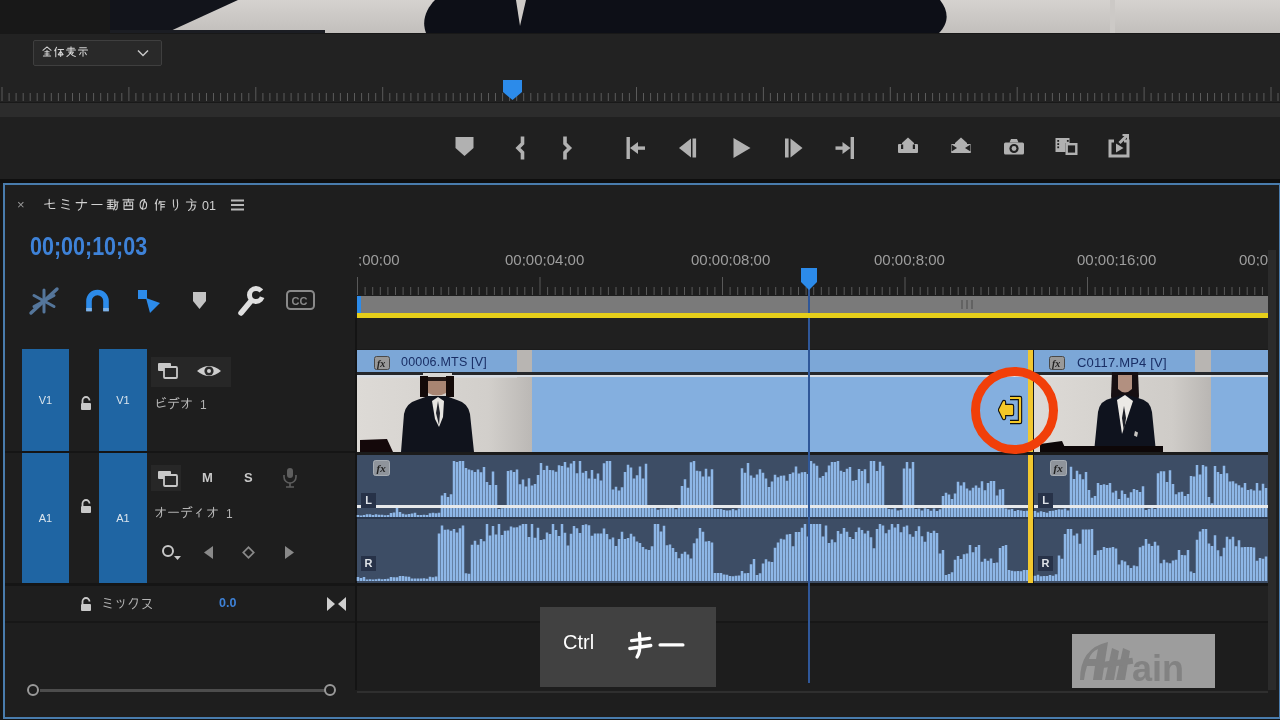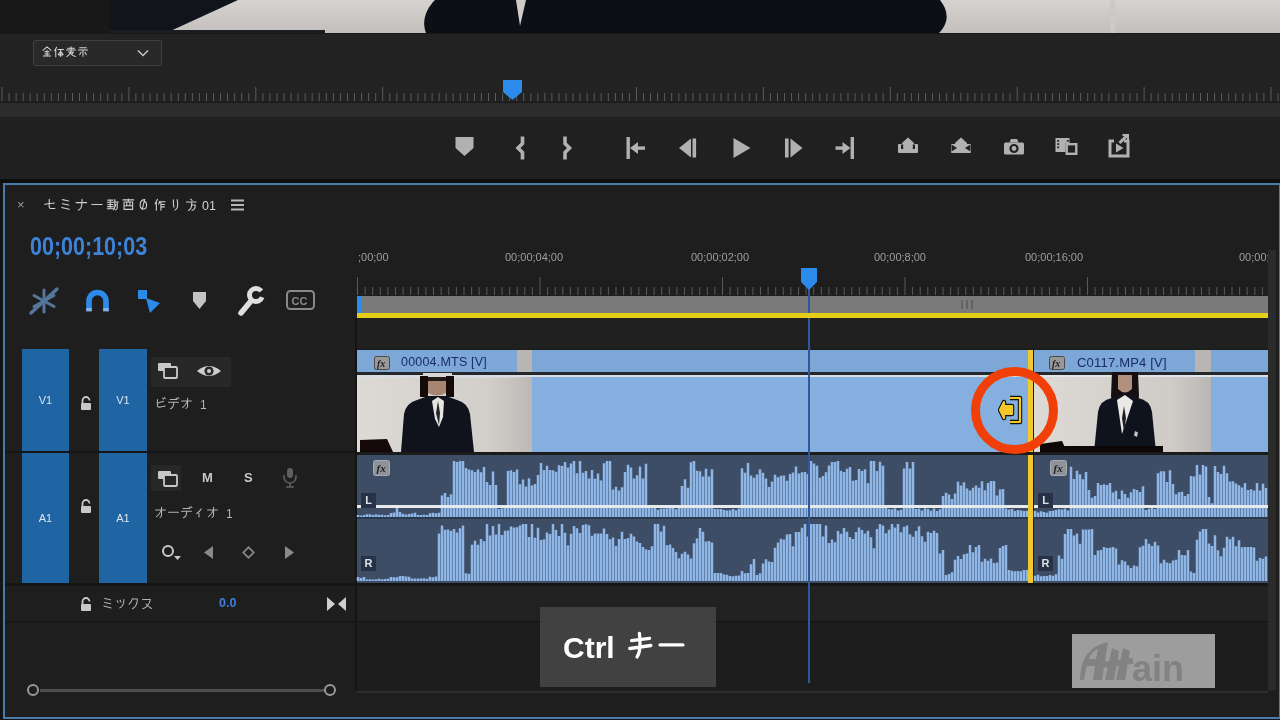--- a/index.html
+++ b/index.html
@@ -172,26 +172,26 @@
         <path d="M241,313 L251,301" stroke="#e0e0e0" stroke-width="5.5" fill="none"></path>
         <circle cx="256" cy="295" r="6.5" stroke="#e0e0e0" stroke-width="5" fill="none"></circle>
         <path d="M256,295 L268,286 L270,300 Z" fill="#1f1f1f" stroke="none"></path>
       </g>
       <rect x="287" y="291" width="27" height="18" rx="3.5" fill="none" stroke="#8a8a8a" stroke-width="2"></rect>
       <text x="291.5" y="305" font-size="11" font-weight="bold" fill="#8a8a8a" font-family="Liberation Sans">CC</text>
     </svg>
 <div class="a" style="left:357px;top:185px;width:911px;height:133px;overflow:hidden">
       <div class="a" style="left:0;top:0;width:911px;height:133px;background:#1f1f1f"></div>
     </div>
-<div class="a" style="left:357px;top:251px;width:911px;height:15px;overflow:hidden;font-size:11px;color:#9f9f9f">
+<div class="a" style="left:357px;top:251px;width:911px;height:15px;overflow:hidden;font-size:15px;color:#9f9f9f">
       <span class="a" style="left:1px;top:0">;00;00</span>
       <span class="a" style="left:148px;top:0">00;00;04;00</span>
-      <span class="a" style="left:334px;top:0">00;00;02;00</span>
+      <span class="a" style="left:334px;top:0">00;00;08;00</span>
       <span class="a" style="left:517px;top:0">00;00;8;00</span>
-      <span class="a" style="left:668px;top:0">00;00;16;00</span>
+      <span class="a" style="left:720px;top:0">00;00;16;00</span>
       <span class="a" style="left:882px;top:0">00;00;20;00</span>
     </div>
 <svg class="a" style="left:357px;top:277px" width="911" height="18" viewBox="0 277 911 18">
       <path d="M0.5,295 V277 M8.1,295 V287 M15.7,295 V287 M23.3,295 V287 M30.9,295 V287 M38.5,295 V287 M46.1,295 V287 M53.7,295 V287 M61.3,295 V287 M68.9,295 V287 M76.5,295 V287 M84.1,295 V287 M91.7,295 V287 M99.4,295 V287 M107.0,295 V287 M114.6,295 V287 M122.2,295 V287 M129.8,295 V287 M137.4,295 V287 M145.0,295 V287 M152.6,295 V287 M160.2,295 V287 M167.8,295 V287 M175.4,295 V287 M183.0,295 V277 M190.6,295 V287 M198.2,295 V287 M205.8,295 V287 M213.4,295 V287 M221.0,295 V287 M228.6,295 V287 M236.2,295 V287 M243.8,295 V287 M251.4,295 V287 M259.0,295 V287 M266.6,295 V287 M274.2,295 V287 M281.8,295 V287 M289.5,295 V287 M297.1,295 V287 M304.7,295 V287 M312.3,295 V287 M319.9,295 V287 M327.5,295 V287 M335.1,295 V287 M342.7,295 V287 M350.3,295 V287 M357.9,295 V287 M365.5,295 V277 M373.1,295 V287 M380.7,295 V287 M388.3,295 V287 M395.9,295 V287 M403.5,295 V287 M411.1,295 V287 M418.7,295 V287 M426.3,295 V287 M433.9,295 V287 M441.5,295 V287 M449.1,295 V287 M456.7,295 V287 M464.3,295 V287 M471.9,295 V287 M479.6,295 V287 M487.2,295 V287 M494.8,295 V287 M502.4,295 V287 M510.0,295 V287 M517.6,295 V287 M525.2,295 V287 M532.8,295 V287 M540.4,295 V287 M548.0,295 V277 M555.6,295 V287 M563.2,295 V287 M570.8,295 V287 M578.4,295 V287 M586.0,295 V287 M593.6,295 V287 M601.2,295 V287 M608.8,295 V287 M616.4,295 V287 M624.0,295 V287 M631.6,295 V287 M639.2,295 V287 M646.8,295 V287 M654.4,295 V287 M662.0,295 V287 M669.7,295 V287 M677.3,295 V287 M684.9,295 V287 M692.5,295 V287 M700.1,295 V287 M707.7,295 V287 M715.3,295 V287 M722.9,295 V287 M730.5,295 V277 M738.1,295 V287 M745.7,295 V287 M753.3,295 V287 M760.9,295 V287 M768.5,295 V287 M776.1,295 V287 M783.7,295 V287 M791.3,295 V287 M798.9,295 V287 M806.5,295 V287 M814.1,295 V287 M821.7,295 V287 M829.3,295 V287 M836.9,295 V287 M844.5,295 V287 M852.1,295 V287 M859.8,295 V287 M867.4,295 V287 M875.0,295 V287 M882.6,295 V287 M890.2,295 V287 M897.8,295 V287 M905.4,295 V287" stroke="#5a5a5a" stroke-width="1"></path>
     </svg>
 <div class="a" style="left:357px;top:296px;width:4px;height:17px;background:#2d8ceb"></div>
 <div class="a" style="left:361px;top:296px;width:907px;height:17px;background:#7b7b7b"></div>
 <svg class="a" style="left:960px;top:300px" width="14" height="9" viewBox="0 0 14 9">
       <path d="M2,0 V9 M7,0 V9 M12,0 V9" stroke="#5e5e5e" stroke-width="1.6"></path>
     </svg>
@@ -359,21 +359,21 @@
 </g>
     </svg>
 <svg class="a" style="left:374px;top:356px" width="16" height="14" viewBox="0 0 16 14">
       <rect x="0.5" y="0.5" width="15" height="13" rx="2" fill="#9a9a9a" stroke="#4a4a4a"></rect>
       <text x="3" y="10.5" font-size="10" font-style="italic" font-weight="bold" fill="#222" font-family="Liberation Serif">fx</text>
     </svg>
 <svg class="a" style="left:1049px;top:356px" width="16" height="14" viewBox="0 0 16 14">
       <rect x="0.5" y="0.5" width="15" height="13" rx="2" fill="#9a9a9a" stroke="#4a4a4a"></rect>
       <text x="3" y="10.5" font-size="10" font-style="italic" font-weight="bold" fill="#222" font-family="Liberation Serif">fx</text>
     </svg>
-<div class="a" style="left:401px;top:355px;font-size:12.5px;color:#1a2f66;letter-spacing:0.2px">00004.MTS [V]</div>
+<div class="a" style="left:401px;top:355px;font-size:12.5px;color:#1a2f66;letter-spacing:0.2px">00006.MTS [V]</div>
 <div class="a" style="left:1077px;top:355px;font-size:13px;color:#1a2f66;letter-spacing:0.2px">C0117.MP4 [V]</div>
 <div class="a" style="left:357px;top:455px;width:673px;height:128px;background:#3e4e66"></div>
 <div class="a" style="left:1034px;top:455px;width:234px;height:128px;background:#3e4e66"></div>
 <svg class="a" style="left:0;top:0;width:1280px;height:720px" width="1280" height="720" viewBox="0 0 1280 720">
       <path d="M358,517V515.1M361,517V515.4M364,517V514.9M367,517V514.2M370,517V514.3M373,517V515.0M376,517V514.2M379,517V514.7M382,517V514.7M385,517V515.3M388,517V514.9M391,517V513.0M394,517V512.6M397,517V506.0M400,517V512.0M403,517V513.8M406,517V514.6M409,517V513.9M412,517V513.4M415,517V512.7M418,517V514.9M421,517V515.0M424,517V514.8M427,517V515.0M430,517V513.2M433,517V512.7M436,517V513.2M439,517V512.8M442,517V495.5M445,517V493.0M448,517V497.1M451,517V494.3M454,517V461.0M457,517V462.1M460,517V461.0M463,517V461.0M466,517V467.9M469,517V469.5M472,517V470.2M475,517V472.1M478,517V469.4M481,517V472.3M484,517V466.9M487,517V482.1M490,517V484.9M493,517V471.4M496,517V485.0M499,517V508.9M502,517V508.3M505,517V507.9M508,517V470.9M511,517V470.3M514,517V471.9M517,517V469.6M520,517V484.2M523,517V479.5M526,517V486.6M529,517V478.3M532,517V485.6M535,517V484.0M538,517V475.0M541,517V463.1M544,517V469.9M547,517V465.8M550,517V469.9M553,517V470.3M556,517V471.8M559,517V465.3M562,517V465.9M565,517V462.0M568,517V467.4M571,517V463.6M574,517V461.0M577,517V473.2M580,517V461.0M583,517V472.7M586,517V470.9M589,517V478.4M592,517V470.1M595,517V478.7M598,517V473.5M601,517V480.5M604,517V463.2M607,517V461.0M610,517V461.0M613,517V489.6M616,517V486.7M619,517V490.6M622,517V487.3M625,517V471.9M628,517V464.7M631,517V467.5M634,517V478.6M637,517V475.2M640,517V466.4M643,517V478.6M646,517V463.7M649,517V507.1M652,517V508.2M655,517V508.1M658,517V509.7M661,517V508.6M664,517V508.6M667,517V508.2M670,517V507.6M673,517V507.9M676,517V509.3M679,517V507.7M682,517V486.0M685,517V479.3M688,517V487.7M691,517V462.2M694,517V461.0M697,517V470.8M700,517V471.2M703,517V476.6M706,517V468.7M709,517V476.6M712,517V469.3M715,517V509.0M718,517V509.0M721,517V509.0M724,517V509.9M727,517V510.5M730,517V510.3M733,517V509.0M736,517V510.2M739,517V508.6M742,517V468.2M745,517V472.7M748,517V462.9M751,517V475.6M754,517V477.8M757,517V474.5M760,517V469.2M763,517V472.7M766,517V478.4M769,517V487.0M772,517V481.4M775,517V474.8M778,517V477.3M781,517V475.7M784,517V475.6M787,517V480.8M790,517V474.1M793,517V472.6M796,517V466.6M799,517V473.5M802,517V472.3M805,517V472.1M808,517V473.9M811,517V461.0M814,517V463.5M817,517V465.7M820,517V477.8M823,517V475.9M826,517V472.2M829,517V465.4M832,517V462.1M835,517V462.1M838,517V461.0M841,517V470.8M844,517V472.0M847,517V468.8M850,517V467.1M853,517V480.7M856,517V480.1M859,517V469.1M862,517V471.1M865,517V469.3M868,517V483.2M871,517V461.0M874,517V461.0M877,517V470.9M880,517V461.7M883,517V465.8M886,517V508.1M889,517V509.1M892,517V509.3M895,517V508.3M898,517V510.4M901,517V509.7M904,517V468.5M907,517V462.1M910,517V468.6M913,517V462.1M916,517V509.0M919,517V508.4M922,517V510.4M925,517V508.2M928,517V508.9M931,517V510.7M934,517V508.5M937,517V510.9M940,517V509.3M943,517V496.1M946,517V492.7M949,517V494.6M952,517V498.9M955,517V493.4M958,517V481.8M961,517V485.4M964,517V482.3M967,517V488.6M970,517V490.5M973,517V487.8M976,517V485.5M979,517V487.7M982,517V481.2M985,517V490.3M988,517V483.1M991,517V481.0M994,517V481.0M997,517V495.5M1000,517V489.5M1003,517V488.9M1006,517V508.4M1009,517V509.4M1012,517V509.1M1015,517V510.9M1018,517V509.9M1021,517V510.6M1024,517V510.9M1027,517V510.7M1030,517V510.4" stroke="#8fb8e8" stroke-width="2.5"></path>
       <path d="M1035,517V510.9M1038,517V512.5M1041,517V511.2M1044,517V512.0M1047,517V512.7M1050,517V511.1M1053,517V510.7M1056,517V510.0M1059,517V509.3M1062,517V509.5M1065,517V508.6M1068,517V510.5M1071,517V466.7M1074,517V479.0M1077,517V470.8M1080,517V474.2M1083,517V479.3M1086,517V472.0M1089,517V490.0M1092,517V497.8M1095,517V496.1M1098,517V483.0M1101,517V484.9M1104,517V484.3M1107,517V484.9M1110,517V483.0M1113,517V492.4M1116,517V490.7M1119,517V498.9M1122,517V490.6M1125,517V493.9M1128,517V497.7M1131,517V492.2M1134,517V488.9M1137,517V489.9M1140,517V491.9M1143,517V486.2M1146,517V510.0M1149,517V508.7M1152,517V508.0M1155,517V509.1M1158,517V473.3M1161,517V471.3M1164,517V471.2M1167,517V482.0M1170,517V470.3M1173,517V484.1M1176,517V494.3M1179,517V492.3M1182,517V491.7M1185,517V495.9M1188,517V494.0M1191,517V476.1M1194,517V476.6M1197,517V465.0M1200,517V474.5M1203,517V465.0M1206,517V466.6M1209,517V497.0M1212,517V503.3M1215,517V466.1M1218,517V471.9M1221,517V474.0M1224,517V465.7M1227,517V473.2M1230,517V481.4M1233,517V481.2M1236,517V483.5M1239,517V485.2M1242,517V487.5M1245,517V483.0M1248,517V490.0M1251,517V489.3M1254,517V490.6M1257,517V483.0M1260,517V490.4M1263,517V483.8M1266,517V488.0" stroke="#8fb8e8" stroke-width="2.5"></path>
       <path d="M358,581V577.1M361,581V578.0M364,581V577.0M367,581V579.5M370,581V579.2M373,581V579.5M376,581V579.3M379,581V578.8M382,581V579.2M385,581V579.1M388,581V578.7M391,581V577.0M394,581V577.2M397,581V577.2M400,581V576.0M403,581V576.0M406,581V576.6M409,581V576.8M412,581V578.6M415,581V578.6M418,581V578.5M421,581V578.4M424,581V578.3M427,581V578.7M430,581V576.7M433,581V577.2M436,581V576.6M439,581V533.5M442,581V525.6M445,581V529.7M448,581V529.5M451,581V530.8M454,581V529.0M457,581V532.4M460,581V528.3M463,581V525.5M466,581V573.3M469,581V573.7M472,581V544.7M475,581V540.7M478,581V544.8M481,581V538.9M484,581V541.3M487,581V524.0M490,581V535.5M493,581V526.1M496,581V534.6M499,581V524.0M502,581V535.0M505,581V530.8M508,581V530.6M511,581V526.6M514,581V527.5M517,581V527.3M520,581V525.4M523,581V524.1M526,581V524.0M529,581V537.0M532,581V524.0M535,581V537.7M538,581V527.7M541,581V539.9M544,581V539.3M547,581V532.4M550,581V533.9M553,581V524.0M556,581V530.0M559,581V536.0M562,581V524.0M565,581V532.7M568,581V545.6M571,581V533.7M574,581V526.1M577,581V528.2M580,581V533.1M583,581V524.9M586,581V524.3M589,581V525.3M592,581V535.7M595,581V533.6M598,581V533.5M601,581V533.6M604,581V528.5M607,581V534.1M610,581V539.3M613,581V537.4M616,581V546.1M619,581V539.0M622,581V531.8M625,581V539.0M628,581V538.0M631,581V533.7M634,581V536.4M637,581V541.4M640,581V542.9M643,581V546.9M646,581V549.3M649,581V550.0M652,581V546.3M655,581V524.0M658,581V524.0M661,581V531.4M664,581V525.7M667,581V545.3M670,581V544.6M673,581V548.1M676,581V552.1M679,581V558.2M682,581V553.7M685,581V551.8M688,581V554.5M691,581V558.4M694,581V543.2M697,581V538.5M700,581V527.9M703,581V531.8M706,581V541.6M709,581V540.9M712,581V542.4M715,581V573.0M718,581V573.0M721,581V573.0M724,581V574.5M727,581V574.8M730,581V576.1M733,581V576.3M736,581V575.7M739,581V575.5M742,581V571.1M745,581V573.2M748,581V573.0M751,581V564.2M754,581V559.0M757,581V574.9M760,581V573.3M763,581V563.4M766,581V559.3M769,581V561.5M772,581V561.9M775,581V547.8M778,581V542.6M781,581V538.8M784,581V539.6M787,581V534.6M790,581V533.9M793,581V546.2M796,581V532.1M799,581V531.9M802,581V527.8M805,581V524.0M808,581V536.4M811,581V524.0M814,581V524.0M817,581V524.0M820,581V524.0M823,581V536.5M826,581V525.5M829,581V543.0M832,581V539.4M835,581V542.3M838,581V531.1M841,581V533.7M844,581V528.1M847,581V531.7M850,581V537.0M853,581V538.9M856,581V532.1M859,581V527.6M862,581V530.0M865,581V533.4M868,581V530.8M871,581V537.2M874,581V548.2M877,581V529.0M880,581V524.0M883,581V525.6M886,581V533.3M889,581V529.8M892,581V524.0M895,581V527.5M898,581V524.0M901,581V532.2M904,581V526.7M907,581V525.4M910,581V534.3M913,581V536.7M916,581V531.0M919,581V526.3M922,581V536.3M925,581V541.8M928,581V531.8M931,581V533.1M934,581V530.7M937,581V532.9M940,581V553.6M943,581V549.9M946,581V574.9M949,581V574.1M952,581V572.2M955,581V559.7M958,581V556.1M961,581V559.1M964,581V554.3M967,581V553.5M970,581V545.0M973,581V552.3M976,581V547.0M979,581V545.0M982,581V561.8M985,581V558.7M988,581V560.7M991,581V558.6M994,581V562.9M997,581V562.6M1000,581V547.9M1003,581V546.0M1006,581V545.0M1009,581V570.0M1012,581V570.8M1015,581V571.3M1018,581V571.0M1021,581V571.2M1024,581V570.0M1027,581V570.0M1030,581V570.0" stroke="#8fb8e8" stroke-width="2.5"></path>
       <path d="M1035,581V575.7M1038,581V574.7M1041,581V576.2M1044,581V575.9M1047,581V576.0M1050,581V575.1M1053,581V575.8M1056,581V574.3M1059,581V555.6M1062,581V558.8M1065,581V533.9M1068,581V529.0M1071,581V529.0M1074,581V535.5M1077,581V533.4M1080,581V543.8M1083,581V529.5M1086,581V529.4M1089,581V529.4M1092,581V529.0M1095,581V554.9M1098,581V550.5M1101,581V550.1M1104,581V547.0M1107,581V547.9M1110,581V547.8M1113,581V547.0M1116,581V548.4M1119,581V564.6M1122,581V560.3M1125,581V561.6M1128,581V565.3M1131,581V568.0M1134,581V565.6M1137,581V566.3M1140,581V547.2M1143,581V545.7M1146,581V539.1M1149,581V543.8M1152,581V545.9M1155,581V541.8M1158,581V545.6M1161,581V563.2M1164,581V559.8M1167,581V562.5M1170,581V563.2M1173,581V560.4M1176,581V559.8M1179,581V550.0M1182,581V554.9M1185,581V555.3M1188,581V549.9M1191,581V571.4M1194,581V573.0M1197,581V539.8M1200,581V531.4M1203,581V529.0M1206,581V529.0M1209,581V543.4M1212,581V545.9M1215,581V535.3M1218,581V550.2M1221,581V556.3M1224,581V547.8M1227,581V536.8M1230,581V539.2M1233,581V536.8M1236,581V546.3M1239,581V540.2M1242,581V547.2M1245,581V547.0M1248,581V547.0M1251,581V547.0M1254,581V547.6M1257,581V560.8M1260,581V558.0M1263,581V558.7M1266,581V556.4" stroke="#8fb8e8" stroke-width="2.5"></path>
     </svg>
 <div class="a" style="left:357px;top:517px;width:911px;height:2px;background:#2c3a50"></div>
@@ -403,21 +403,21 @@
 <path d="M12,6 H22 V30 H12"></path>
         <path d="M6,14 v-4 l-4,8 4,8 v-4 h8 v-8 z"></path>
       </g>
 <g stroke="#f5c928" stroke-width="2.2" fill="none" stroke-linejoin="round">
 <path d="M12,6 H22 V30 H12"></path>
         <path d="M6,14 v-4 l-4,8 4,8 v-4 h8 v-8 z" fill="#f5c928"></path>
       </g>
 </svg>
 <div class="a" style="left:971px;top:367px;width:87px;height:87px;border:9.5px solid #f2400a;border-radius:50%;box-sizing:border-box"></div>
 <div class="a" style="left:540px;top:607px;width:176px;height:80px;background:#424242"></div>
-<div class="a" style="left:563px;top:631px;font-size:30px;font-weight:bold;color:#fff">Ctrl</div>
+<div class="a" style="left:563px;top:631px;font-size:20px;font-weight:normal;color:#fff">Ctrl</div>
 <svg class="a" style="left:625px;top:630px" width="70" height="33" viewBox="0 0 70 32">
       <g transform="translate(0.0,0.0) scale(0.3000)">
         <path d="M22,34 L82,26 M16,60 L86,50 M48,10 Q52,45 48,68 Q46,80 40,88" fill="none" stroke="#ffffff" stroke-width="11" stroke-linecap="round" stroke-linejoin="round" vector-effect="none"></path>
       </g>
       <g transform="translate(31.5,0.0) scale(0.3000)">
         <path d="M12,48 L88,48" fill="none" stroke="#ffffff" stroke-width="11" stroke-linecap="round" stroke-linejoin="round" vector-effect="none"></path>
       </g>
     </svg>
 <div class="a" style="left:1072px;top:634px;width:143px;height:54px;background:#a9a9a9;opacity:0.92"></div>
 <svg class="a" style="left:1072px;top:634px" width="143" height="54" viewBox="0 0 143 54">

